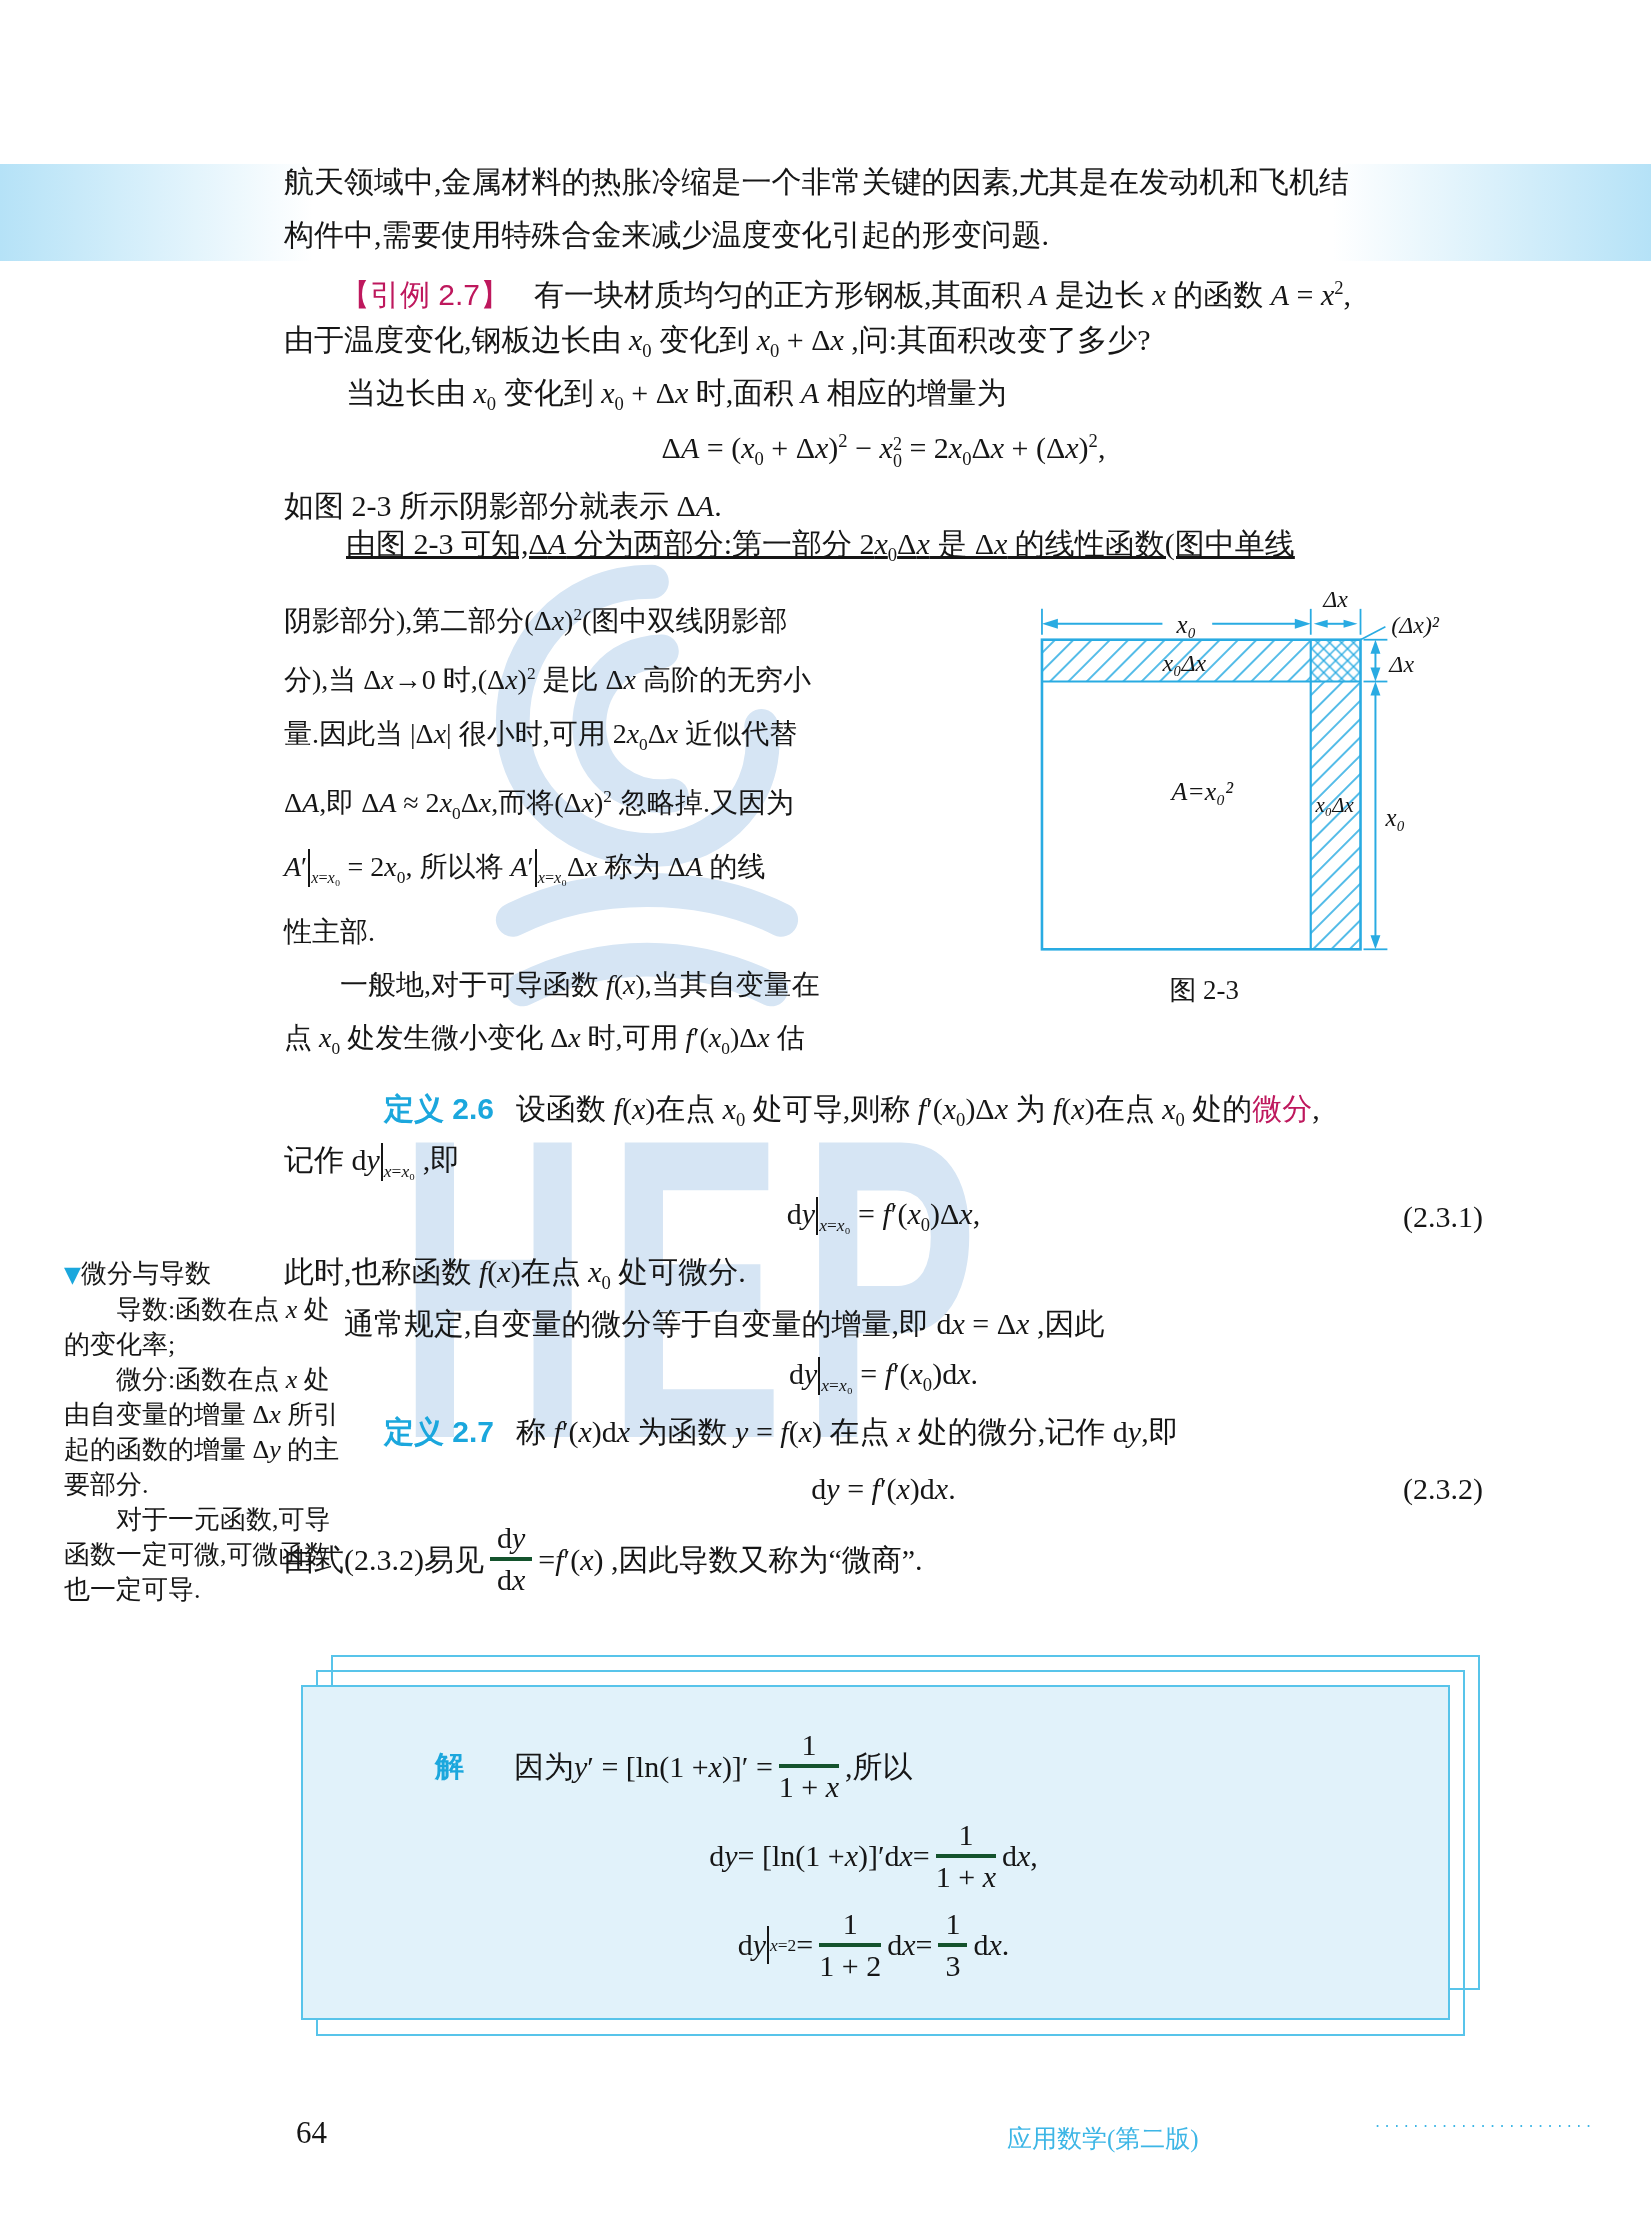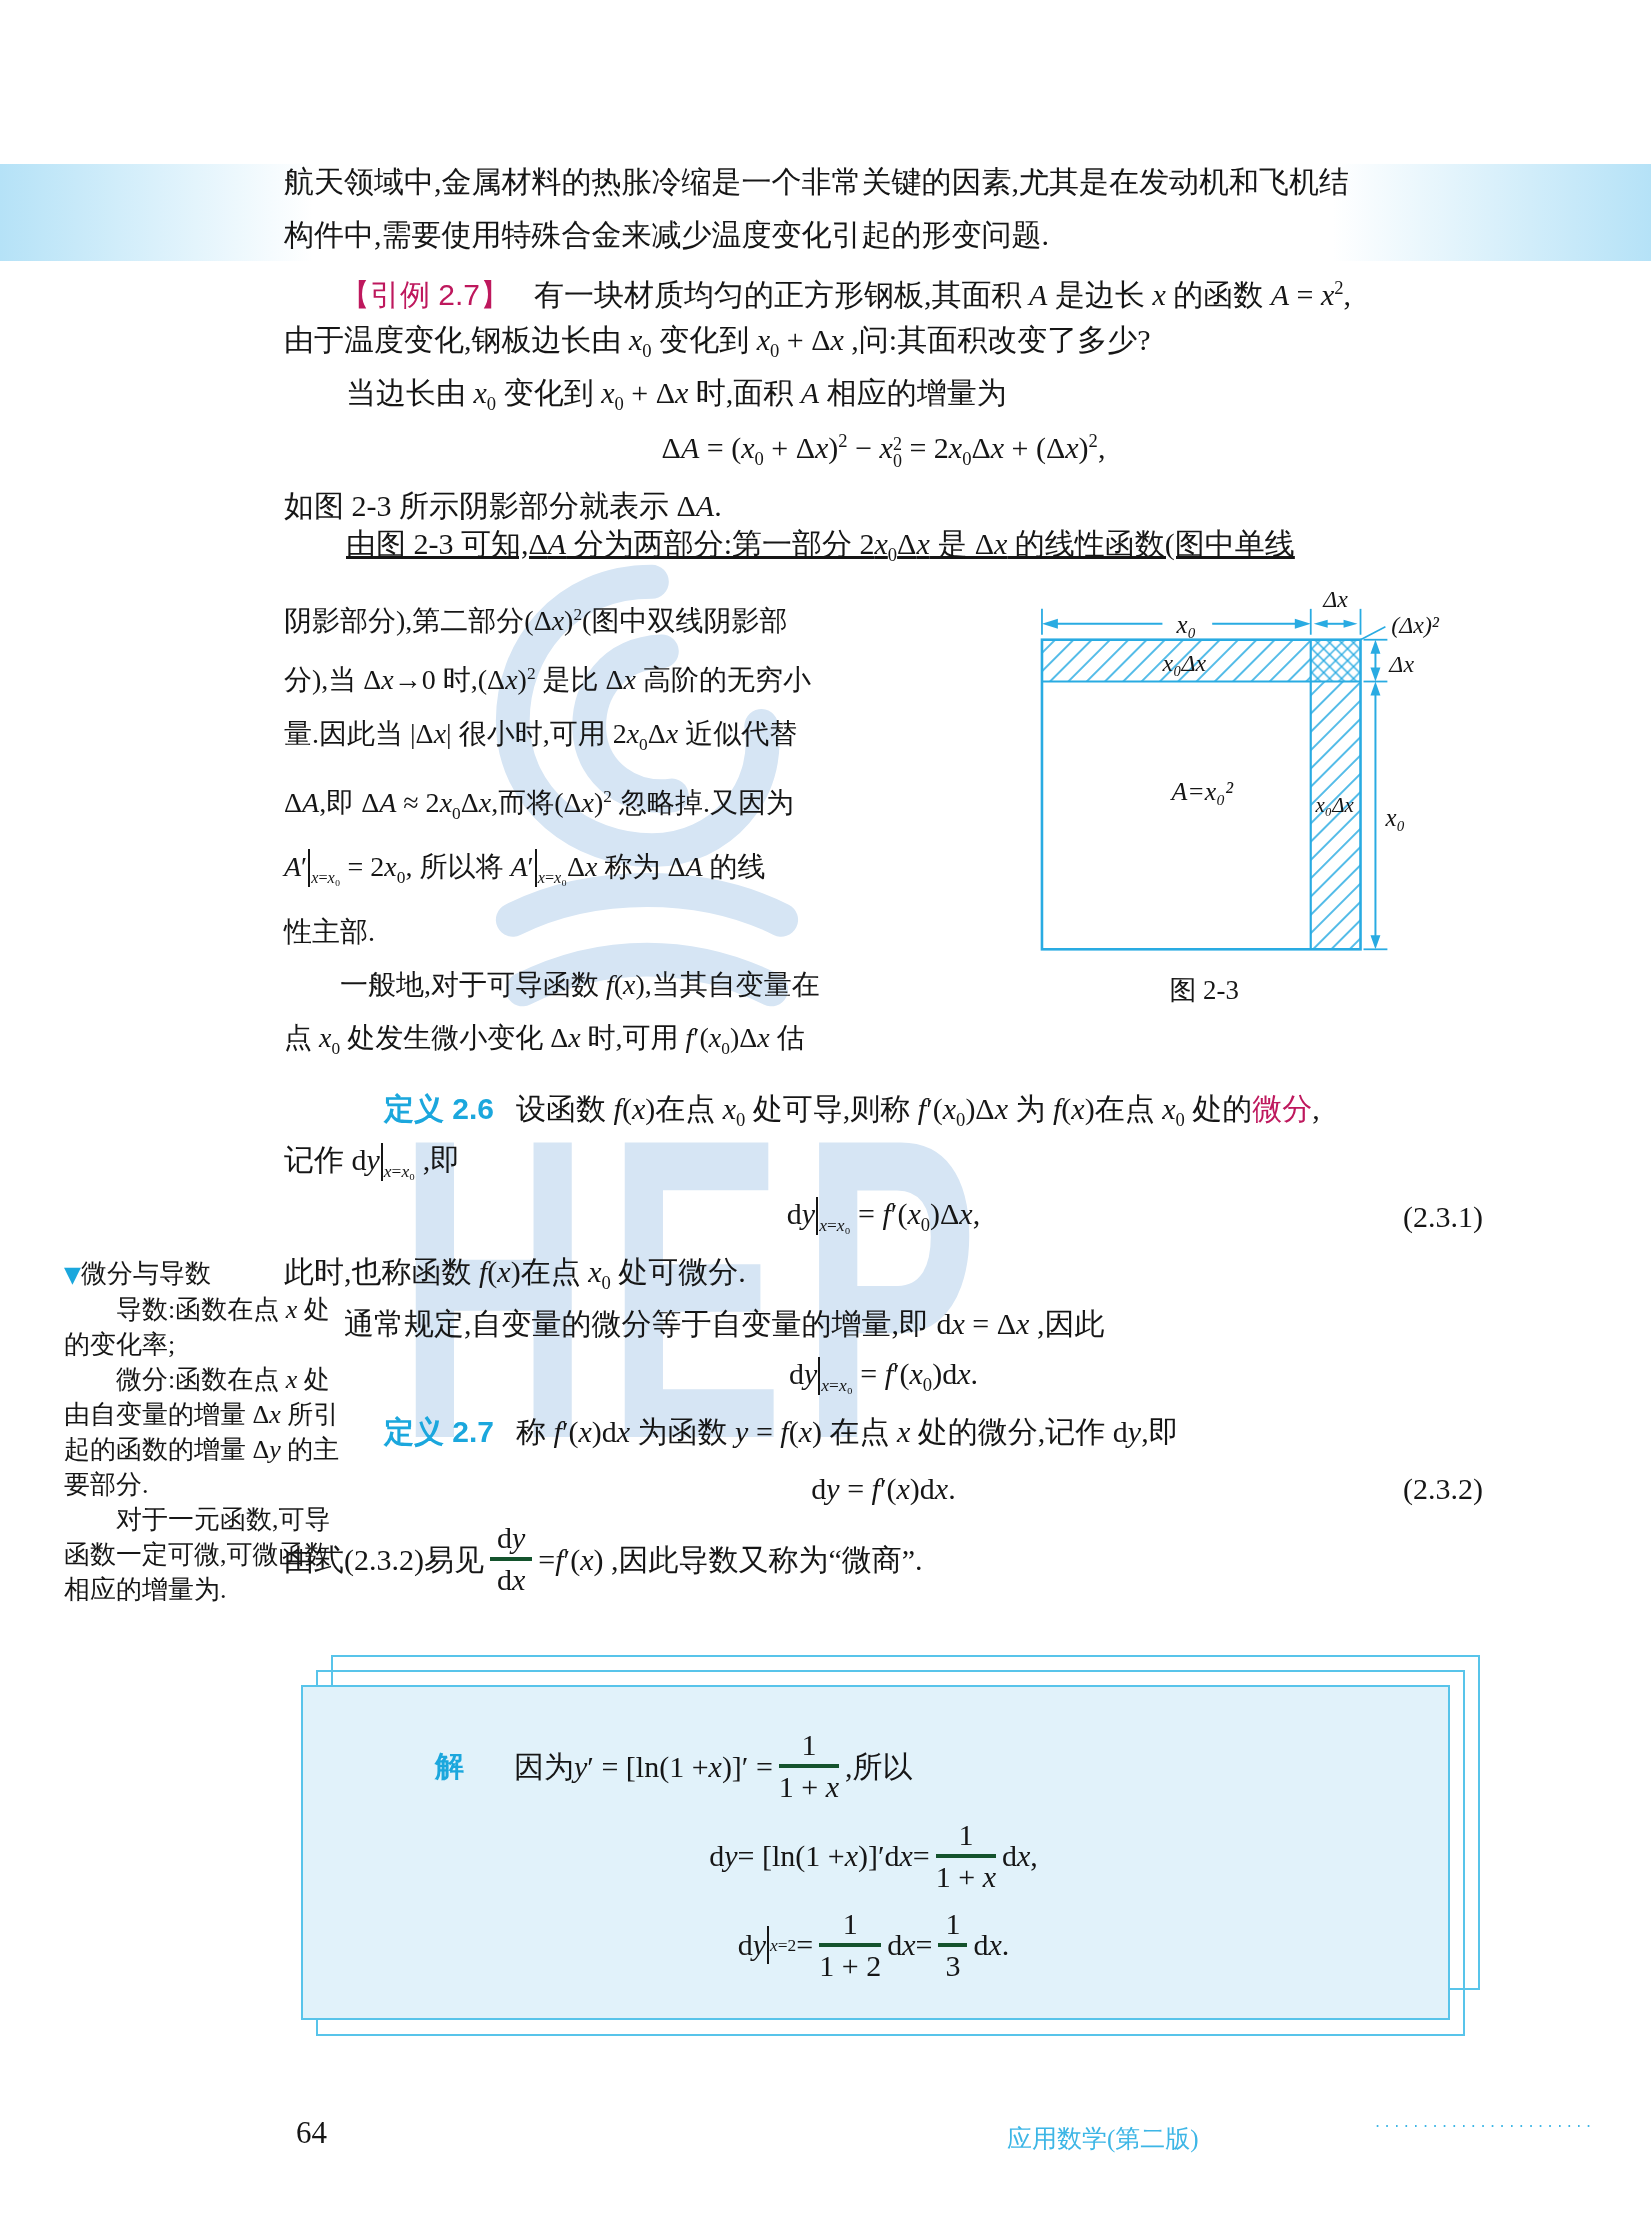--- a/index.html
+++ b/index.html
@@ -204,21 +204,21 @@
   <div class="sidebar">
     <div><span class="tri">▼</span><span>微分与导数</span></div>
     <div>　　导数:函数在点 <i>x</i> 处</div>
     <div>的变化率;</div>
     <div>　　微分:函数在点 <i>x</i> 处</div>
     <div>由自变量的增量 Δ<i>x</i> 所引</div>
     <div>起的函数的增量 Δ<i>y</i> 的主</div>
     <div>要部分.</div>
     <div>　　对于一元函数,可导</div>
     <div>函数一定可微,可微函数</div>
-    <div>相应的增量为.</div>
+    <div>也一定可导.</div>
   </div>
 
   <div class="card" style="left:331px;top:1655px;width:1145px;height:331px;"></div>
   <div class="card" style="left:316px;top:1670px;width:1145px;height:362px;"></div>
   <div class="card card-main"></div>
 
 
   <div class="tl flexrow" style="top:1723px;left:435px;width:995px;height:86px;z-index:3;">
       <span class="sol" style="font-size:29px;">解</span>
       <span style="padding-left:50px;"></span>

